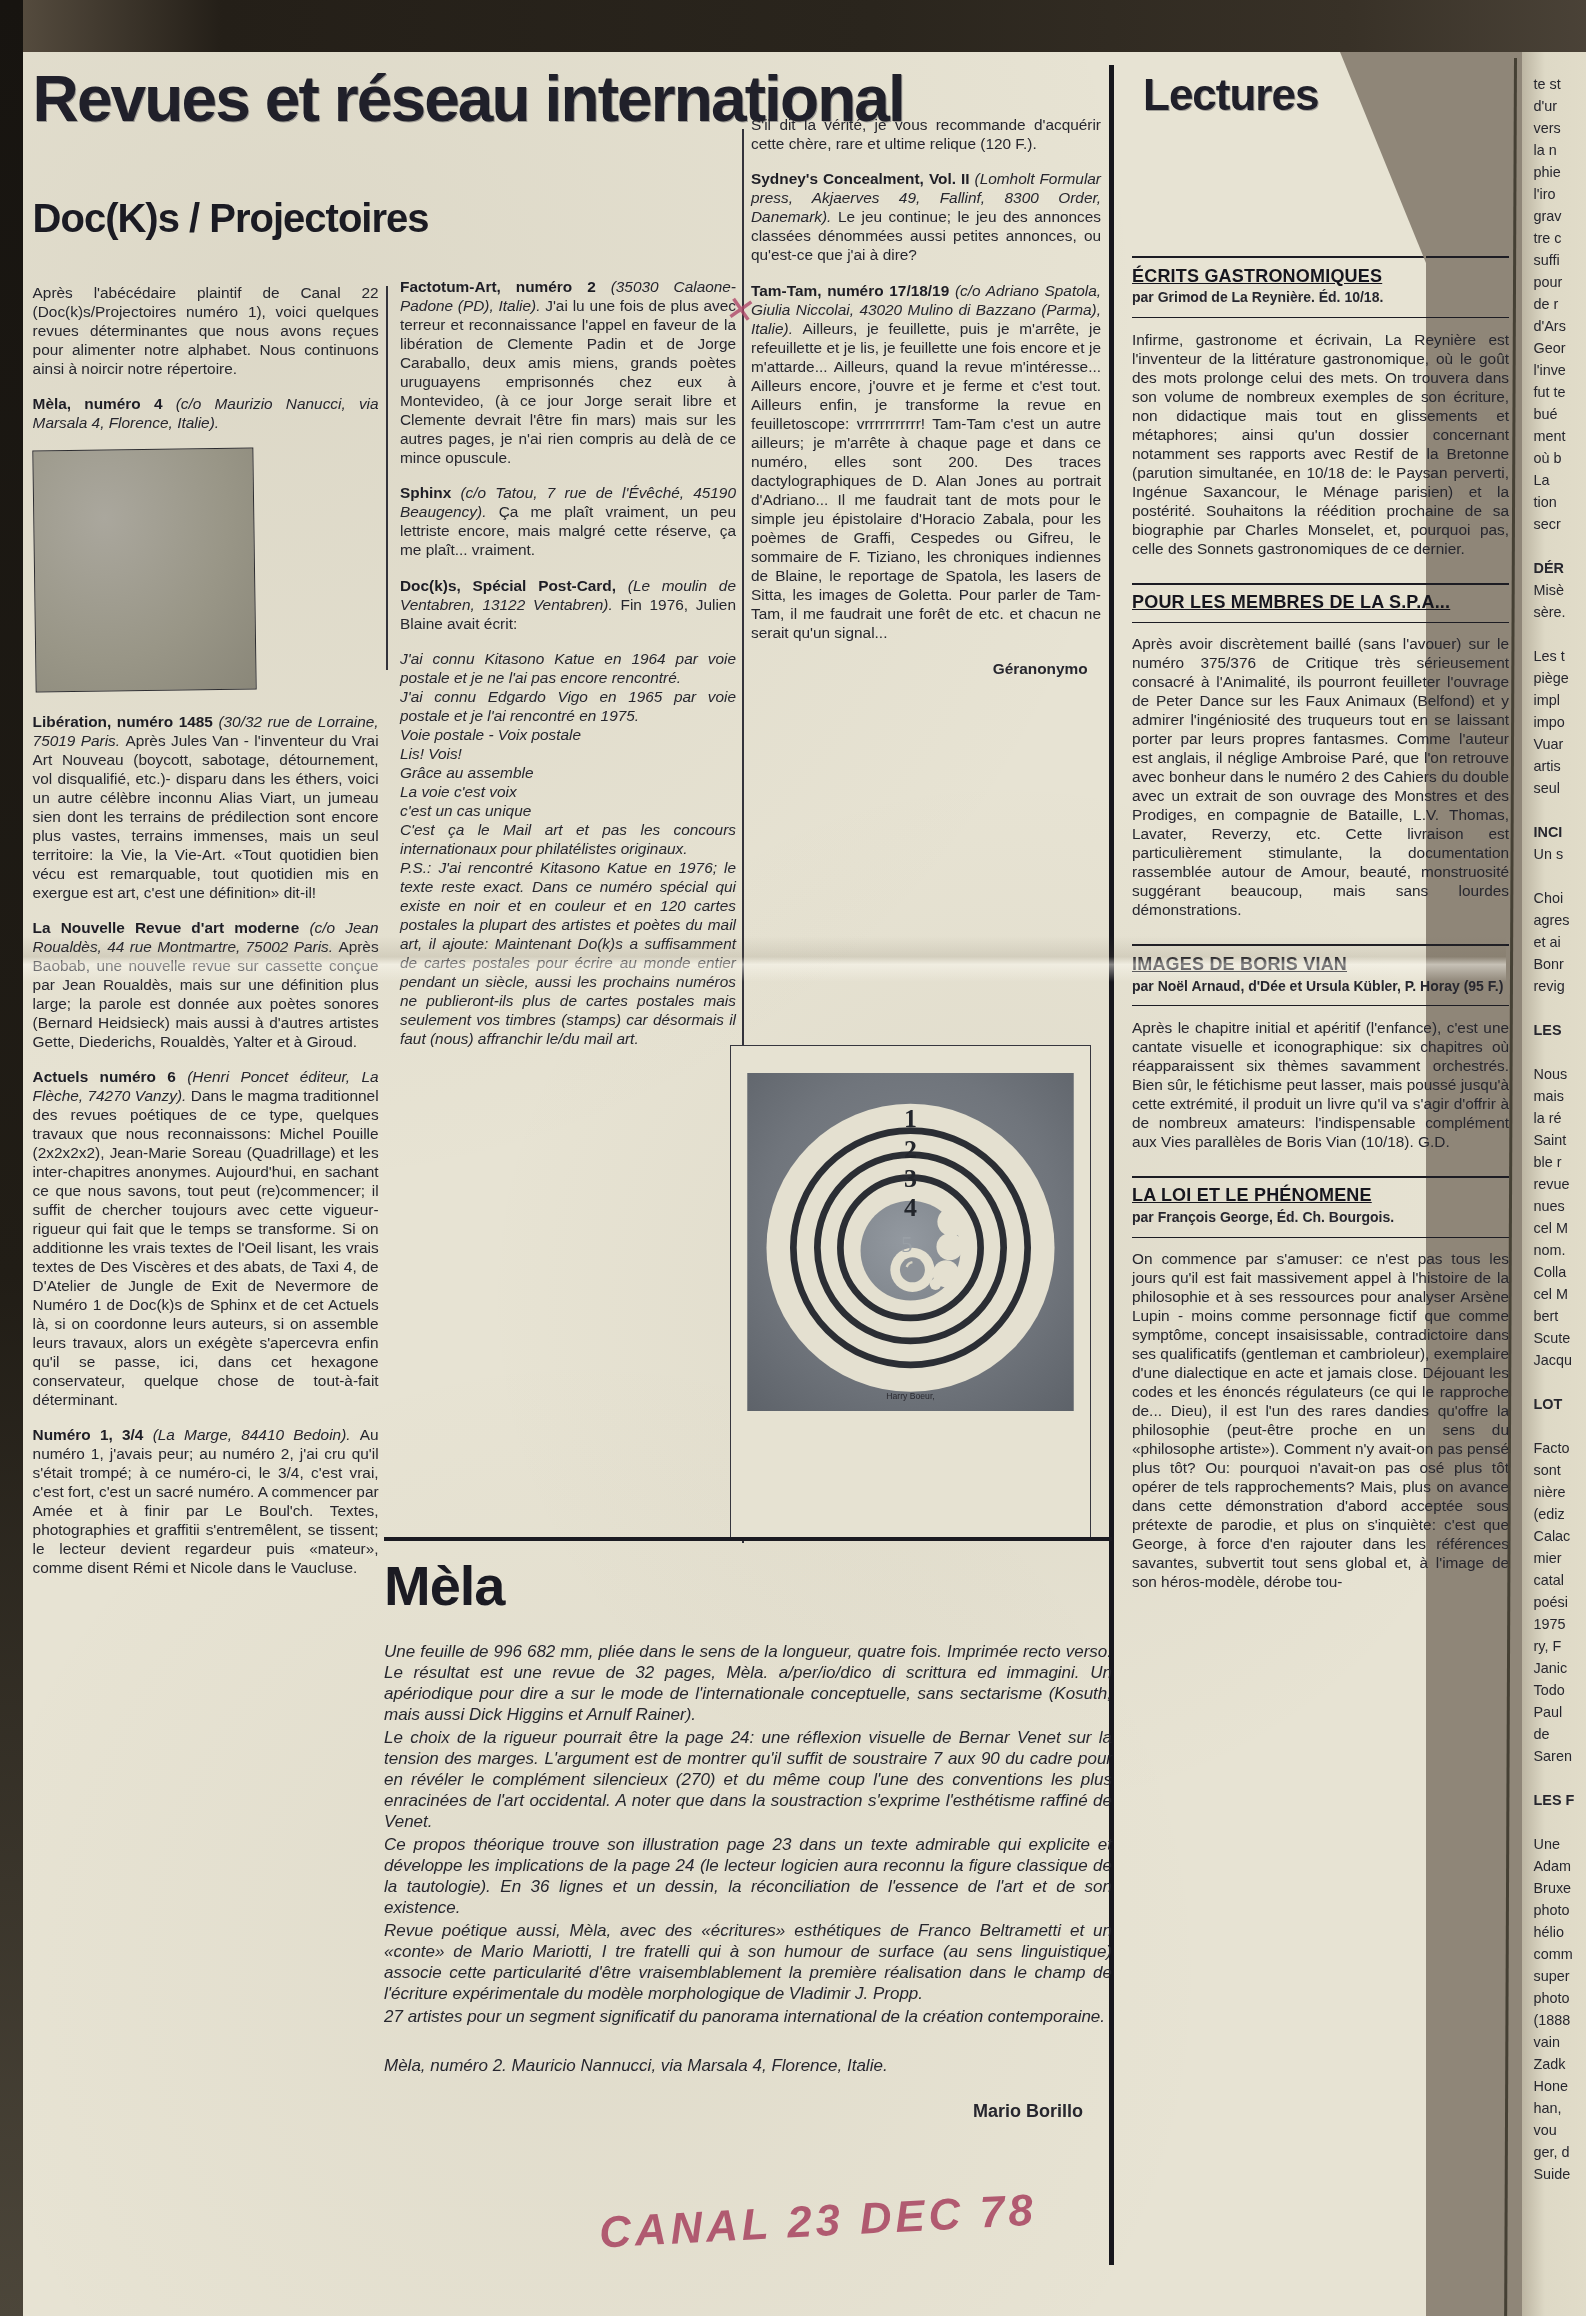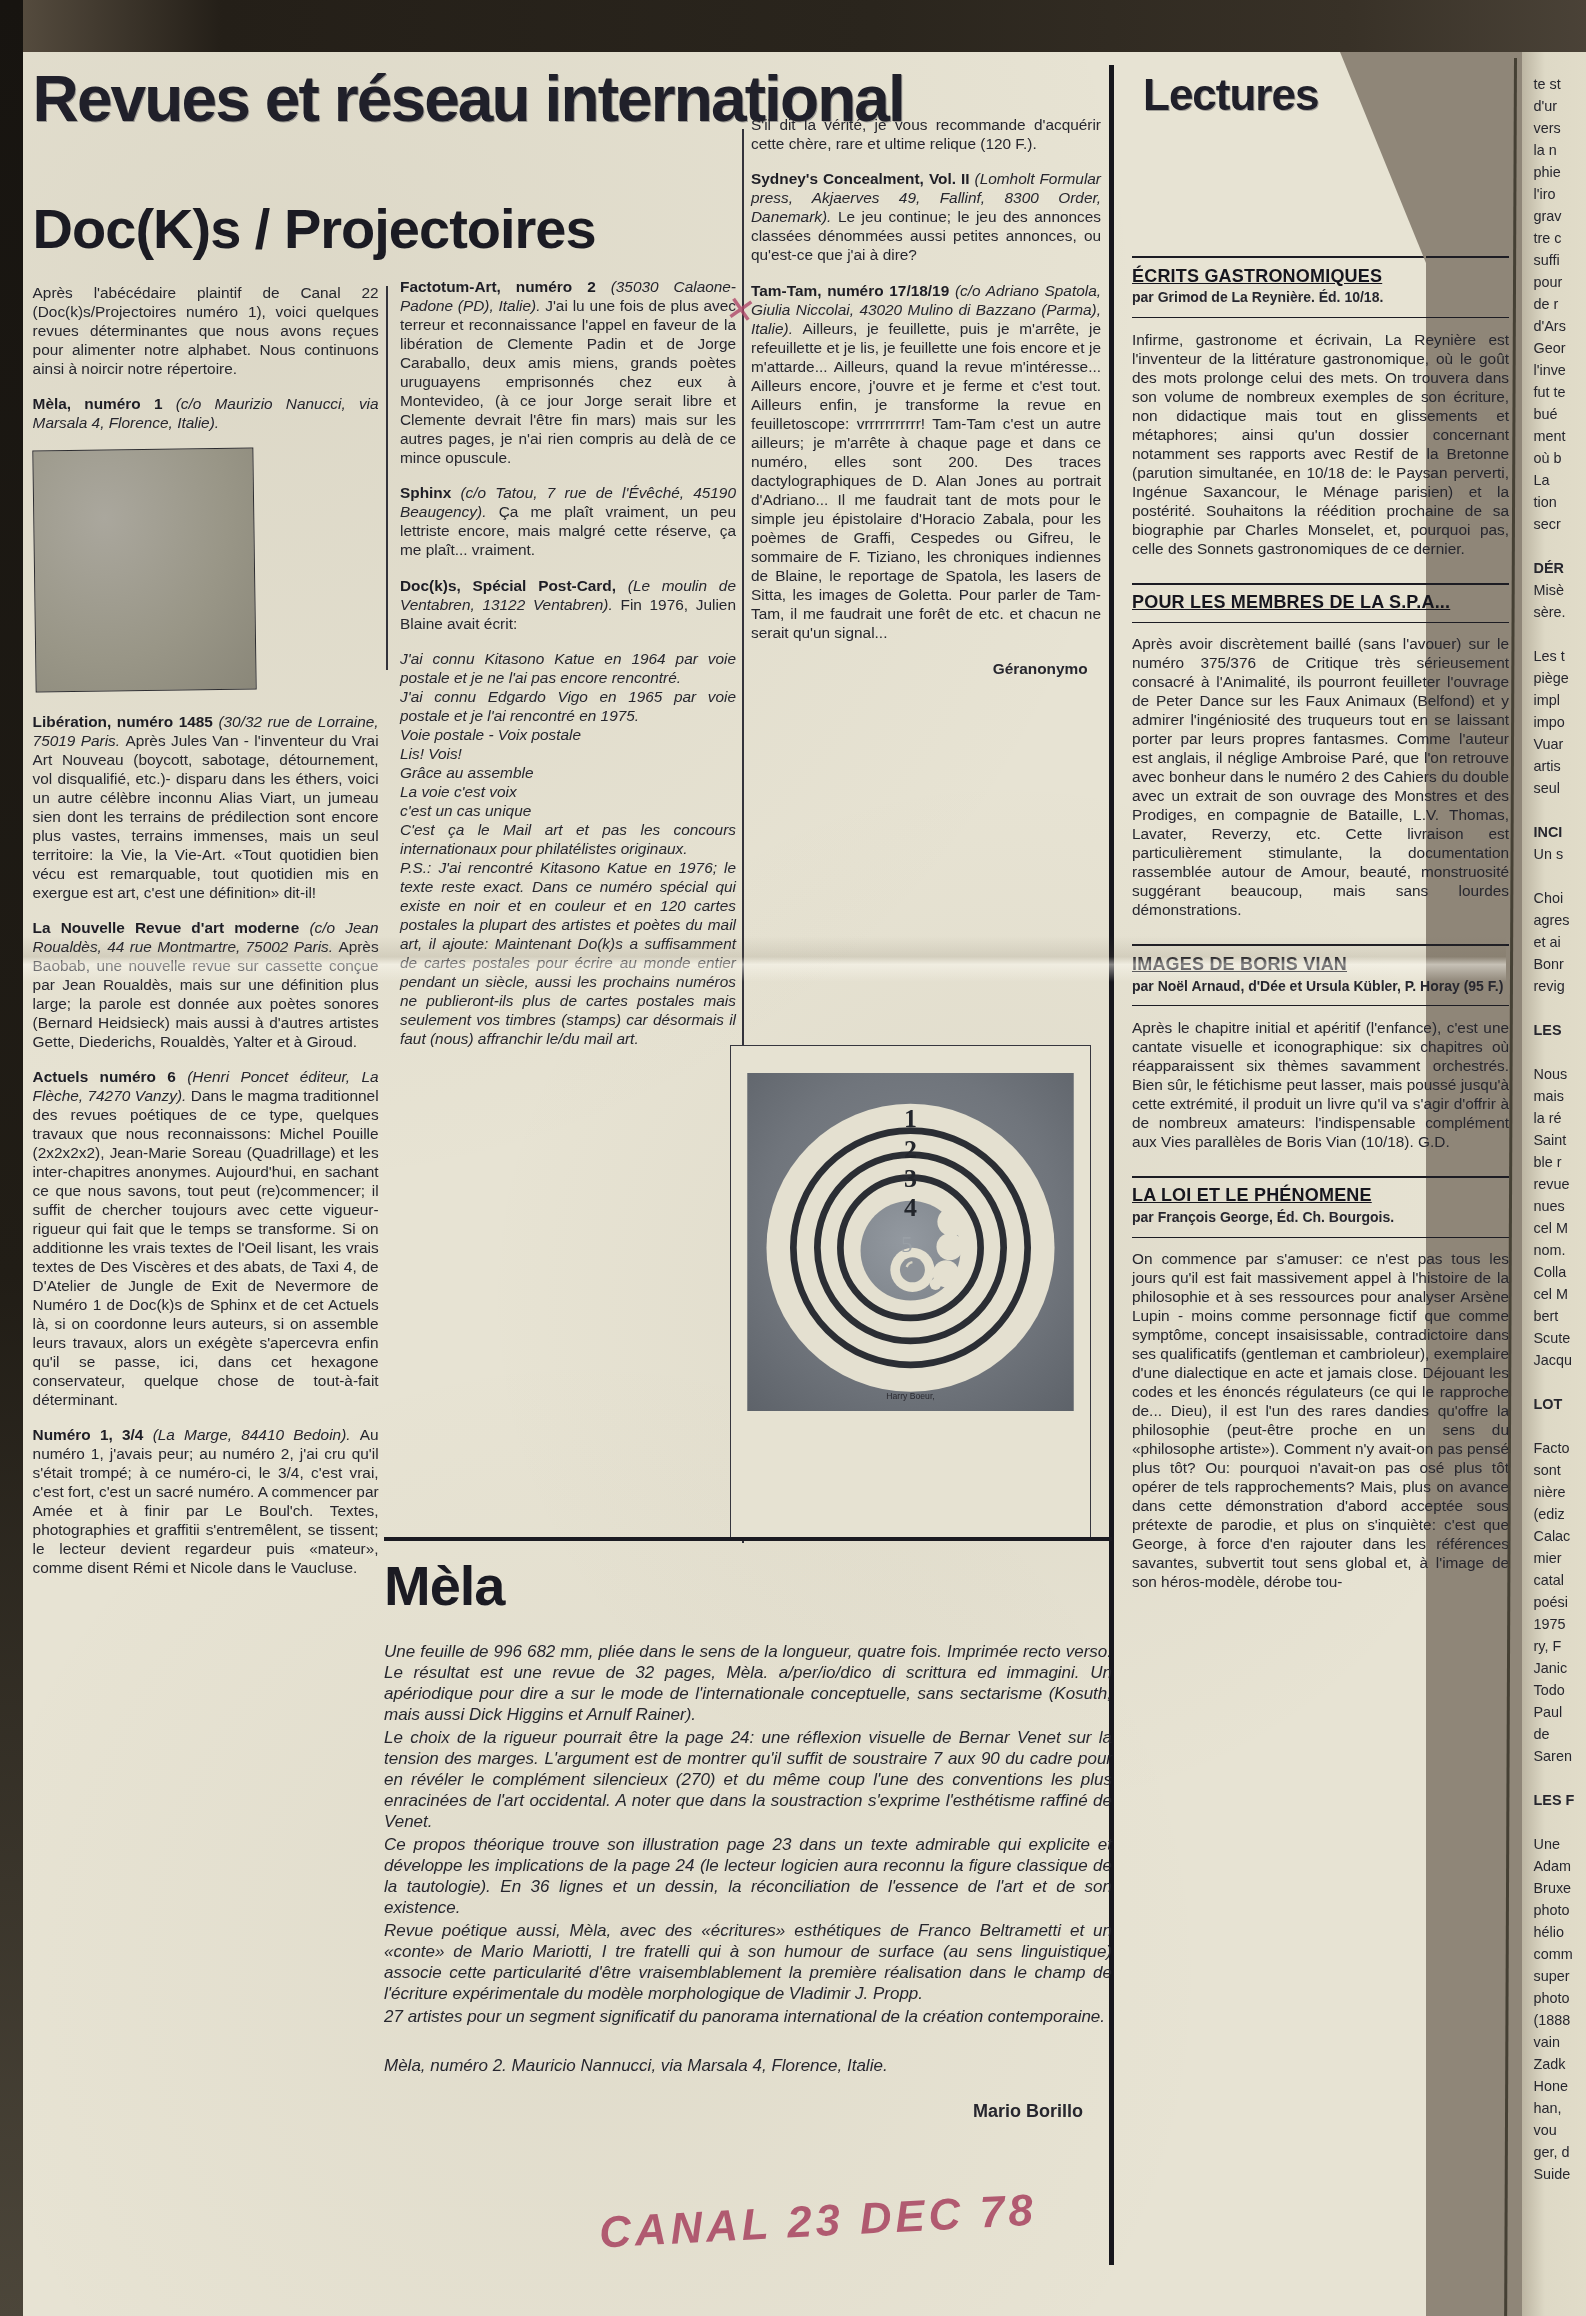--- a/index.html
+++ b/index.html
@@ -26,21 +26,21 @@
     clip-path:polygon(14% 0,100% 0,100% 100%);}
   .masthead-left{position:absolute;left:9.6px;top:9.6px;margin:0;font-size:64px;font-weight:bold;
     color:#20202a;letter-spacing:-1.9px;white-space:nowrap;
     text-shadow:1px 1px 0 rgba(32,32,42,.35);}
   .masthead-right{position:absolute;left:1112px;top:9.6px;margin:8px;font-size:44px;font-weight:bold;
     color:#20202a;letter-spacing:-1px;text-shadow:1px 1px 0 rgba(32,32,42,.35);}
   .main-rule{position:absolute;left:1086px;top:13.4px;width:4.8px;height:2200px;background:#17171d;}
   .v-rule{position:absolute;width:1.9px;background:#33333b;}
   .v1{left:363px;top:234px;height:384px;}
   .v2{left:719px;top:77px;height:1414px;}
-  .docks-heading{position:absolute;left:9.6px;top:144px;margin:0;font-size:56px;font-weight:bold;
+  .docks-heading{position:absolute;left:9.6px;top:144px;margin:0;font-size:40px;font-weight:bold;
     color:#1b1b23;letter-spacing:-1px;}
   .col{position:absolute;font-size:15.4px;line-height:19px;text-align:justify;}
   .col1{left:9.6px;top:231px;width:346px;}
   .col2{left:377px;top:225px;width:336px;}
   .col3{left:728px;top:63px;width:350px;}
   .blk{margin:0 0 16.3px 0;}
   .blk .lead{font-weight:bold;font-style:normal;color:#1d1d25;}
   .blk .addr{font-style:italic;}
   .blk.i{font-style:italic;}
   .blk.tight{margin:0;}
@@ -88,21 +88,21 @@
   <h1 class="masthead-right">Lectures</h1>
 
   <div class="main-rule"></div>
   <div class="v-rule v1"></div>
   <div class="v-rule v2"></div>
 
   <h2 class="docks-heading">Doc(K)s / Projectoires</h2>
 
   <div class="col col1">
       <p class="blk"><span>Après l'abécédaire plaintif de Canal 22 (Doc(k)s/Projectoires numéro 1), voici quelques revues déterminantes que nous avons reçues pour alimenter notre alphabet. Nous continuons ainsi à noircir notre répertoire.</span></p>
-      <p class="blk i"><b class="lead">Mèla, numéro 1 </b><i class="addr">(c/o Maurizio Nanucci, via Marsala 4, Florence, Italie). </i></p>
+      <p class="blk i"><b class="lead">Mèla, numéro 4 </b><i class="addr">(c/o Maurizio Nanucci, via Marsala 4, Florence, Italie). </i></p>
       <div class="photo-box"></div>
       <p class="blk"><b class="lead">Libération, numéro 1485 </b><i class="addr">(30/32 rue de Lorraine, 75019 Paris. </i><span>Après Jules Van - l'inventeur du Vrai Art Nouveau (boycott, sabotage, détournement, vol disqualifié, etc.)- disparu dans les éthers, voici un autre célèbre inconnu Alias Viart, un jumeau sien dont les terrains de prédilection sont encore plus vastes, terrains immenses, mais un seul territoire: la Vie, la Vie-Art. «Tout quotidien bien vécu est remarquable, tout quotidien mis en exergue est art, c'est une définition» dit-il!</span></p>
       <p class="blk"><b class="lead">La Nouvelle Revue d'art moderne </b><i class="addr">(c/o Jean Roualdès, 44 rue Montmartre, 75002 Paris. </i><span>Après Baobab, une nouvelle revue sur cassette conçue par Jean Roualdès, mais sur une définition plus large; la parole est donnée aux poètes sonores (Bernard Heidsieck) mais aussi à d'autres artistes Gette, Diederichs, Roualdès, Yalter et à Giroud.</span></p>
       <p class="blk"><b class="lead">Actuels numéro 6 </b><i class="addr">(Henri Poncet éditeur, La Flèche, 74270 Vanzy). </i><span>Dans le magma traditionnel des revues poétiques de ce type, quelques travaux que nous reconnaissons: Michel Pouille (2x2x2x2), Jean-Marie Soreau (Quadrillage) et les inter-chapitres anonymes. Aujourd'hui, en sachant ce que nous savons, tout peut (re)commencer; il suffit de chercher toujours avec cette vigueur-rigueur qui fait que le temps se transforme. Si on additionne les vrais textes de l'Oeil lisant, les vrais textes de Des Viscères et des abats, de Taxi 4, de D'Atelier de Jungle de Exit de Nevermore de Numéro 1 de Doc(k)s de Sphinx et de cet Actuels là, si on coordonne leurs auteurs, si on assemble leurs travaux, alors un exégète s'apercevra enfin qu'il se passe, ici, dans cet hexagone conservateur, quelque chose de tout-à-fait déterminant.</span></p>
       <p class="blk"><b class="lead">Numéro 1, 3/4 </b><i class="addr">(La Marge, 84410 Bedoin). </i><span>Au numéro 1, j'avais peur; au numéro 2, j'ai cru qu'il s'était trompé; à ce numéro-ci, le 3/4, c'est vrai, c'est fort, c'est un sacré numéro. A commencer par Amée et à finir par Le Boul'ch. Textes, photographies et graffitii s'entremêlent, se tissent; le lecteur devient regardeur puis «mateur», comme disent Rémi et Nicole dans le Vaucluse.</span></p>
     </div>
   <div class="col col2">
       <p class="blk"><b class="lead">Factotum-Art, numéro 2 </b><i class="addr">(35030 Calaone-Padone (PD), Italie). </i><span>J'ai lu une fois de plus avec terreur et reconnaissance l'appel en faveur de la libération de Clemente Padin et de Jorge Caraballo, deux amis miens, grands poètes uruguayens emprisonnés chez eux à Montevideo, (à ce jour Jorge serait libre et Clemente devrait l'être fin mars) mais sur les autres pages, je n'ai rien compris au delà de ce mince opuscule.</span></p>
       <p class="blk"><b class="lead">Sphinx </b><i class="addr">(c/o Tatou, 7 rue de l'Évêché, 45190 Beaugency). </i><span>Ça me plaît vraiment, un peu lettriste encore, mais malgré cette réserve, ça me plaît... vraiment.</span></p>
       <p class="blk"><b class="lead">Doc(k)s, Spécial Post-Card, </b><i class="addr">(Le moulin de Ventabren, 13122 Ventabren). </i><span>Fin 1976, Julien Blaine avait écrit:</span></p>

